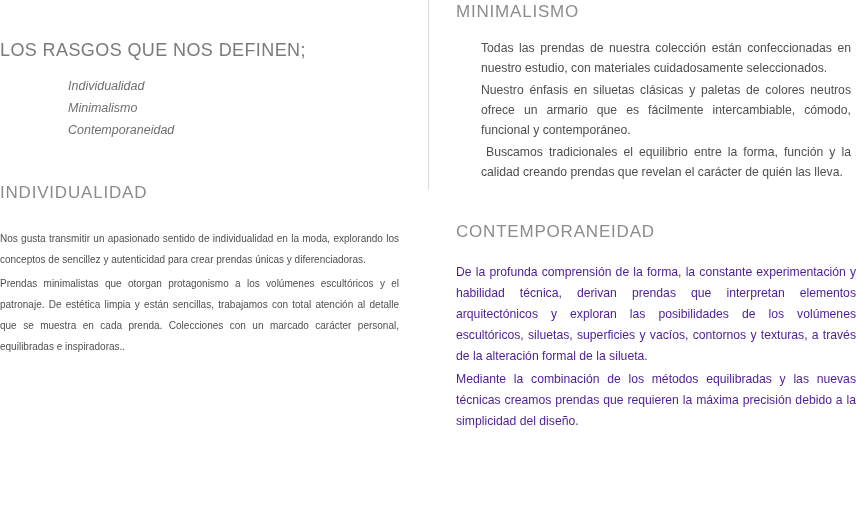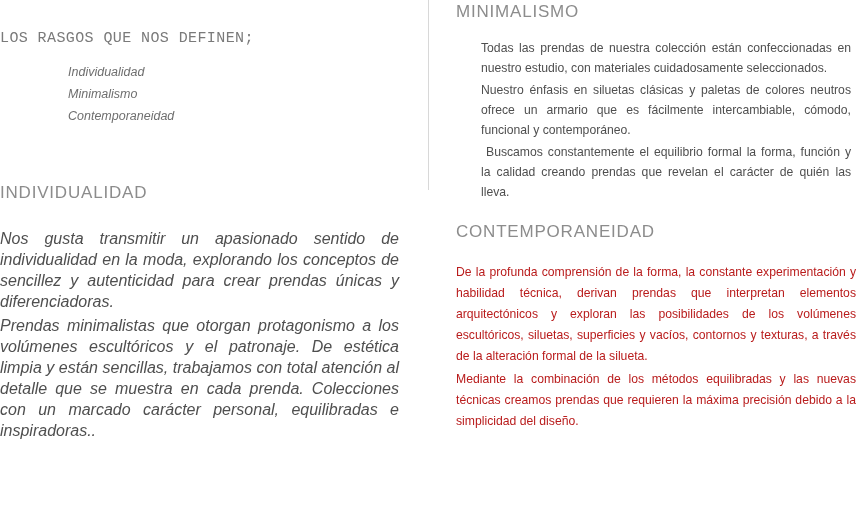--- a/index.html
+++ b/index.html
@@ -30,25 +30,25 @@
   }
 
   
   .col-left {
     position: absolute;
     left: 0px;
     top: 0px;
     width: 400px;
   }
   .traits-heading {
-    font-size: 15px;
+    font-size: 18px;
     letter-spacing: 0.4px;
     color: #7a7a7a;
-    margin: 30px 0 0 0;
-    font-family: Liberation Mono, monospace;
+    margin: 40px 0 0 0;
+    font-family: Liberation Sans, sans-serif;
   }
   .traits-list {
     margin: 14px 0 0 0;
     padding: 0;
     list-style: none;
   }
   .traits-list li {
     font-style: italic;
     font-size: 12.5px;
     color: #6f6f6f;
@@ -61,26 +61,25 @@
     color: #8c8c8c;
     letter-spacing: 0.8px;
     margin: 0;
   }
   .title-individualidad {
     position: absolute;
     left: 0px;
     top: 183px;
   }
   .body-text {
-    font-size: 16px;
+    font-size: 10px;
     line-height: 21px;
     color: #4f4f4f;
     text-align: justify;
     margin: 0;
-    font-style: italic;
   }
   .left-body {
     position: absolute;
     left: 0px;
     top: 228px;
     width: 399px;
   }
   .left-body p {
     margin: 0 0 3px 0;
   }
@@ -113,21 +112,21 @@
   .contemp-body {
     position: absolute;
     left: 456px;
     top: 262px;
     width: 400px;
   }
   .contemp-body p {
     margin: 0 0 2px 0;
     font-size: 12.2px;
     line-height: 21px;
-    color: #b91c1c;
+    color: #4c1d95;
     text-align: justify;
   }
 </style>
 </head>
 <body>
 
 <div class="page">
 
   <div class="divider"></div>
 
@@ -145,21 +144,21 @@
   <div class="left-body">
     <p class="body-text">Nos gusta transmitir un apasionado sentido de individualidad en la moda, explorando los conceptos de sencillez y autenticidad para crear prendas únicas y diferenciadoras.</p>
     <p class="body-text">Prendas minimalistas que otorgan protagonismo a los volúmenes escultóricos y el patronaje. De estética limpia y están sencillas, trabajamos con total atención al detalle que se muestra en cada prenda. Colecciones con un marcado carácter personal, equilibradas e inspiradoras..</p>
   </div>
 
   <h2 class="section-title title-minimalismo">MINIMALISMO</h2>
 
   <div class="minimal-body">
     <p>Todas las prendas de nuestra colección están confeccionadas en nuestro estudio, con materiales  cuidadosamente seleccionados.</p>
     <p>Nuestro énfasis en siluetas clásicas y paletas de colores neutros ofrece un armario que es fácilmente intercambiable, cómodo, funcional y contemporáneo.</p>
-    <p class="p-indent">Buscamos constantemente el equilibrio formal la forma, función y la calidad creando prendas que revelan el carácter de quién las lleva.</p>
+    <p class="p-indent">Buscamos tradicionales el equilibrio entre la forma, función y la calidad creando prendas que revelan el carácter de quién las lleva.</p>
   </div>
 
   <h2 class="section-title title-contemporaneidad">CONTEMPORANEIDAD</h2>
 
   <div class="contemp-body">
     <p>De la profunda comprensión de la forma, la constante experimentación y habilidad técnica, derivan prendas que interpretan elementos arquitectónicos y exploran las posibilidades de los volúmenes escultóricos, siluetas, superficies y vacíos, contornos y texturas, a través de la alteración formal de la silueta.</p>
     <p>Mediante la combinación de los métodos equilibradas y las nuevas técnicas creamos prendas que requieren la máxima precisión debido a la simplicidad del diseño.</p>
   </div>
 
 </div>

